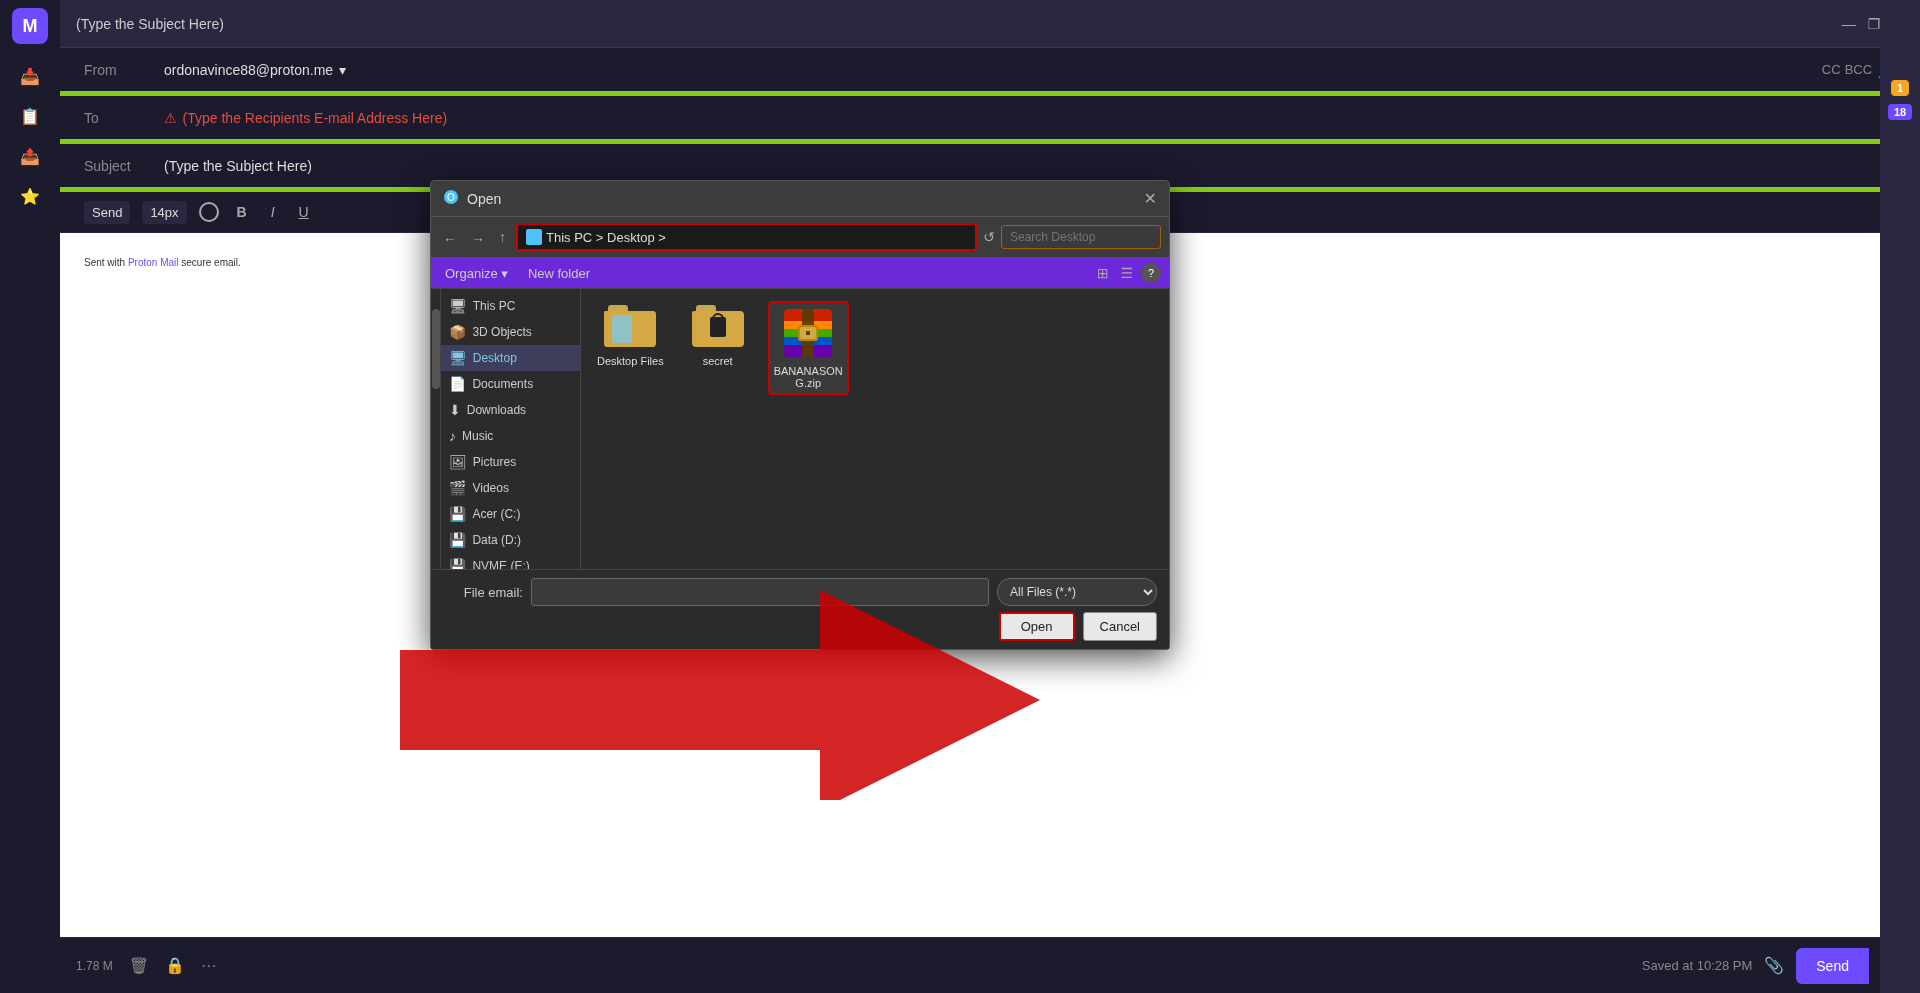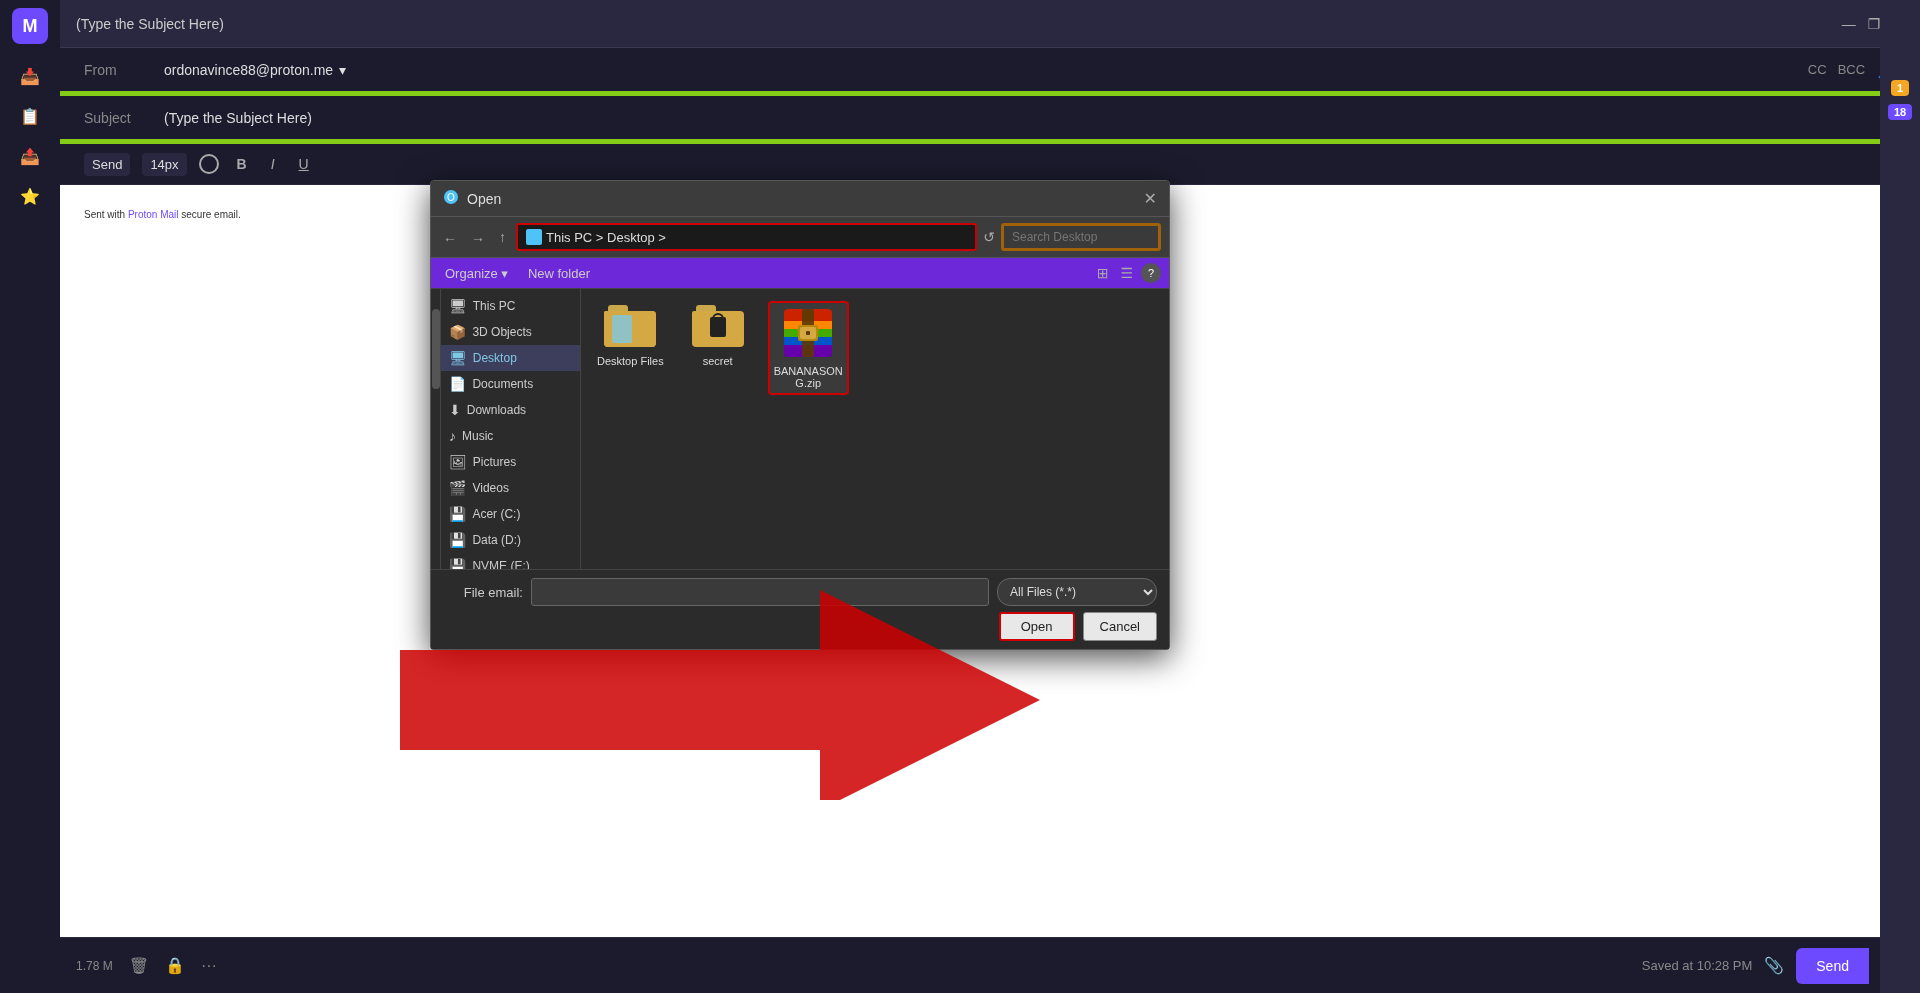--- a/index.html
+++ b/index.html
@@ -99,21 +99,21 @@
       color: #e74c3c;
       display: flex;
       align-items: center;
       gap: 6px;
     }
     .from-dropdown {
       display: flex; align-items: center; gap: 6px;
       color: #ddd; font-size: 14px;
     }
     .cc-bcc {
-      display: flex; gap: 11px; align-items: center;
+      display: flex; gap: 4px; align-items: center;
     }
     .cc-bcc span {
       color: #888; font-size: 13px; cursor: pointer;
     }
 
     
     .compose-toolbar {
       display: flex; align-items: center;
       padding: 8px 24px;
       background: #1c1b2e;
@@ -295,21 +295,21 @@
       align-items: center;
       gap: 4px;
     }
     .addr-path-icon {
       width: 16px; height: 16px;
       background: #4fc3f7;
       border-radius: 2px;
     }
     .addr-search {
       background: #3a3a3a;
-      border: 3px solid #a16207;
+      border: 1px solid #a16207;
       border-radius: 3px;
       padding: 4px 8px;
       color: #888;
       font-size: 12px;
       width: 160px;
     }
     .addr-refresh-btn {
       background: none;
       border: none;
       color: #aaa;
@@ -557,20 +557,27 @@
       <span>▾</span>
     </div>
     <div style="flex:1"></div>
     <div class="cc-bcc">
       <span>CC</span>
       <span>BCC</span>
       <span style="font-size:16px;">👤</span>
     </div>
   </div>
 
+  <div class="compose-row">
+    <span class="compose-label">To</span>
+    <div class="compose-value to-field">
+      <span>⚠</span>
+      <span>(Type the Recipients E-mail Address Here)</span>
+    </div>
+  </div>
 
   <div class="compose-row">
     <span class="compose-label">Subject</span>
     <span class="compose-value">(Type the Subject Here)</span>
   </div>
 
   <div class="compose-toolbar">
     <span class="toolbar-font">Send</span>
     <span class="toolbar-size">14px</span>
     <span class="toolbar-circle"></span>

